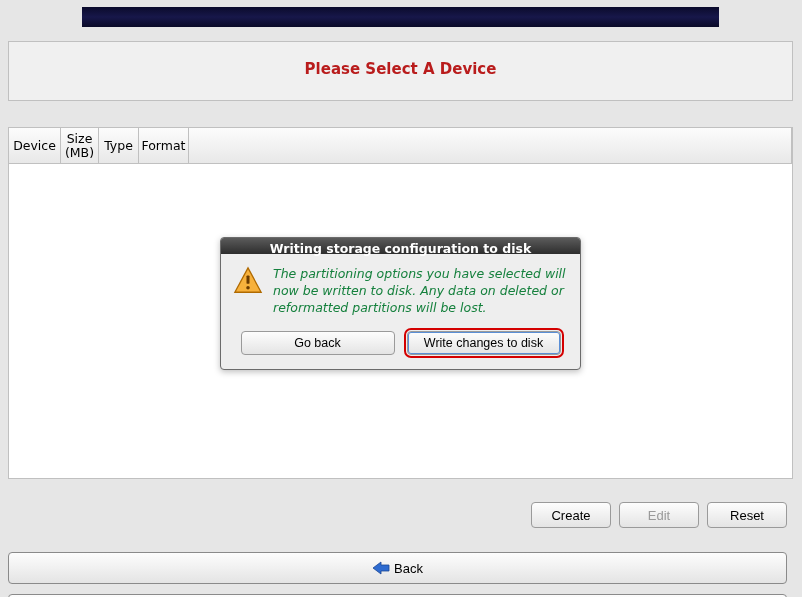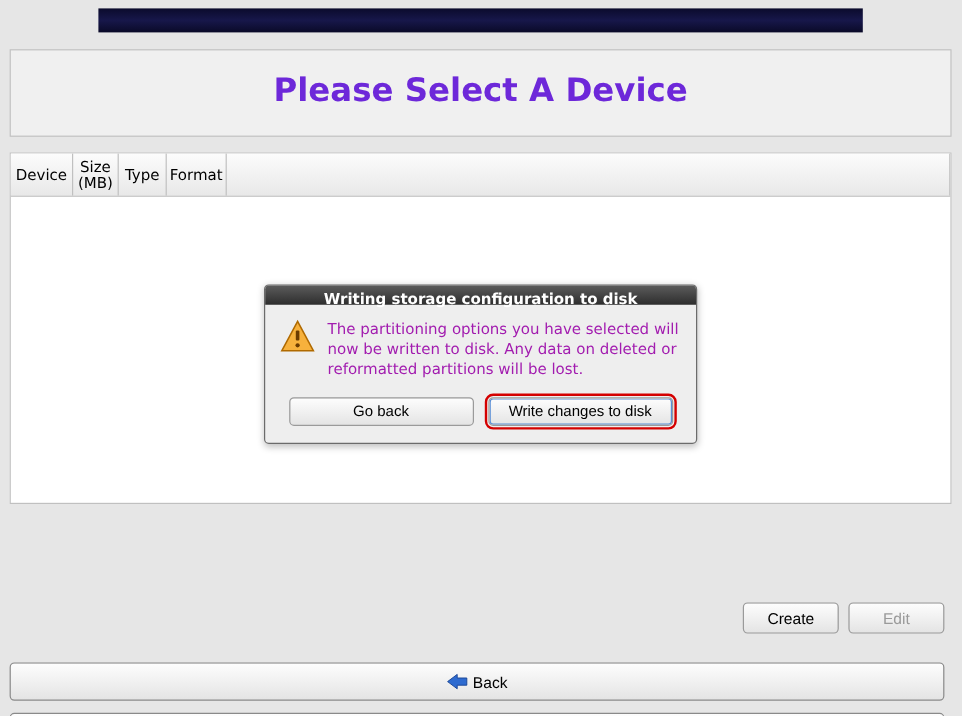--- a/index.html
+++ b/index.html
@@ -31,30 +31,30 @@
     border: 1px solid #c0c0c0;
     background: #f0f0f0;
     padding: 0;
   }
   .title-area {
     padding: 18px 0 22px 0;
     text-align: center;
   }
   .title-area h1 {
     margin: 0;
-    font-size: 27px;
+    font-size: 15px;
     font-weight: bold;
-    color: #6d28d9;
+    color: #b91c1c;
   }
   .table-panel {
     position: absolute;
     left: 8px;
     top: 127px;
     width: 785px;
-    height: 293px;
+    height: 352px;
     border: 1px solid #c0c0c0;
     background: #fff;
   }
   .table-header {
     display: flex;
     background: linear-gradient(to bottom, #fcfcfc 0%, #e8e8e8 100%);
     border-bottom: 1px solid #c0c0c0;
     height: 36px;
   }
   .table-header .col {
@@ -151,21 +151,22 @@
     border-top-right-radius: 3px;
   }
   .dialog-body {
     display: flex;
     padding: 12px 12px 8px 12px;
     gap: 10px;
   }
   .dialog-body .msg {
     font-size: 12.5px;
     line-height: 1.35;
-    color: #a21caf;
+    color: #15803d;
+    font-style: italic;
   }
   .dialog-actions {
     display: flex;
     justify-content: center;
     gap: 12px;
     padding: 6px 12px 14px 12px;
   }
   .dlg-btn {
     width: 154px;
     height: 24px;
@@ -207,20 +208,21 @@
     <div class="col col-size">Size (MB)</div>
     <div class="col col-type">Type</div>
     <div class="col col-format">Format</div>
     <div class="col col-spacer"></div>
   </div>
 </div>
 
 <div class="action-row">
   <button class="btn">Create</button>
   <button class="btn" disabled="">Edit</button>
+  <button class="btn">Reset</button>
 </div>
 
 <div class="nav-row">
   <button class="nav-btn">
     <span class="arrow-left">
       <svg viewBox="0 0 18 14" width="18" height="14">
         <polygon points="9,1 9,4 17,4 17,10 9,10 9,13 1,7" fill="#2e6bd0" stroke="#1a4696" stroke-width="0.8"></polygon>
       </svg>
     </span>
     <span>Back</span>

